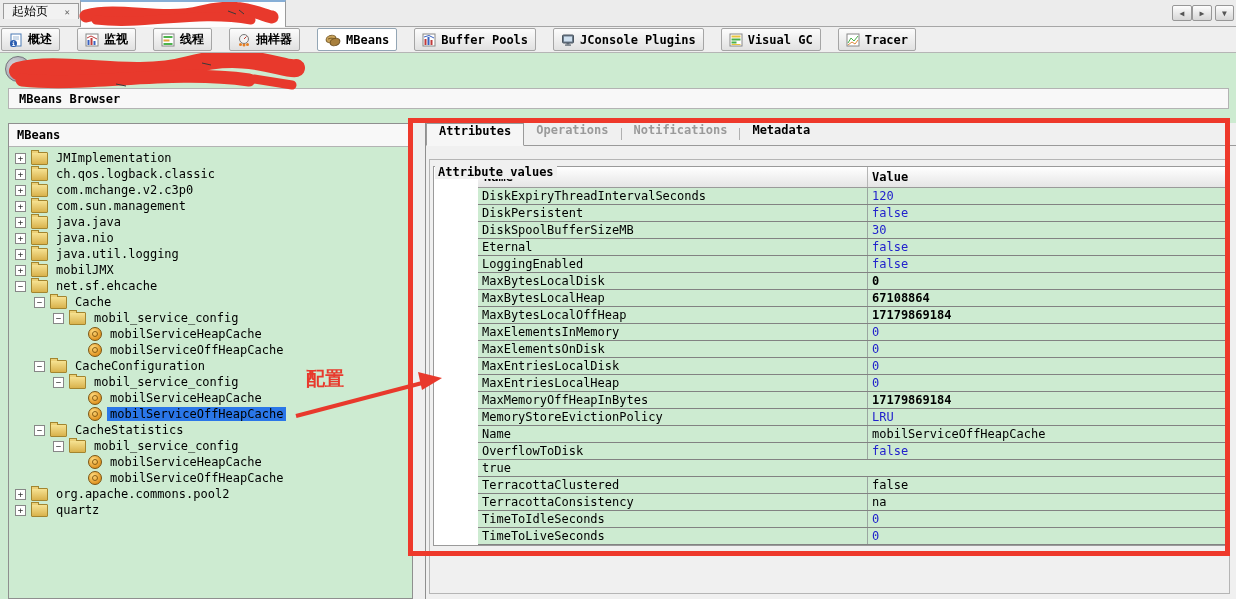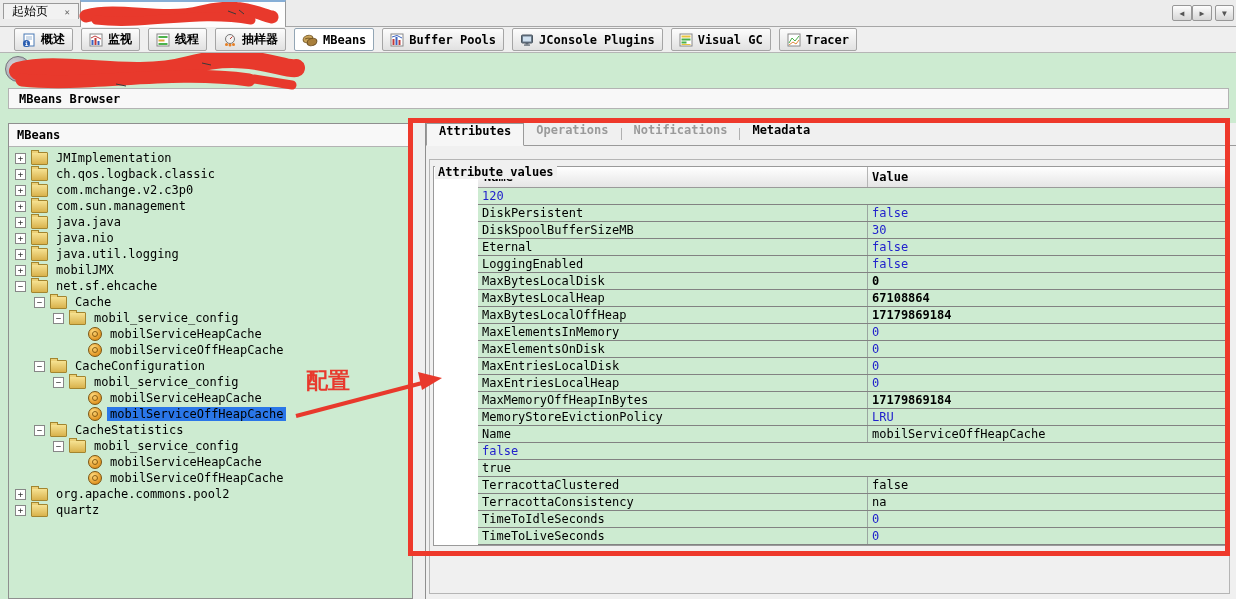--- a/index.html
+++ b/index.html
@@ -9,21 +9,21 @@
     font-size:12px;color:#000;background:#cdebd1;
   }
   
   .doc-tabbar{position:absolute;top:0;left:0;right:0;height:27px;background:#ececec;border-bottom:1px solid #a6a6a6;box-sizing:border-box;}
   .doc-tab{position:absolute;display:flex;align-items:center;gap:6px;padding:0 8px;box-sizing:border-box;border:1px solid #9a9a9a;border-bottom:none;background:#f2f2f2;}
   .doc-tab.start{left:3px;top:3px;height:16px;width:76px;}
   .doc-tab.app{left:80px;top:0;height:27px;width:206px;background:#fdfdfd;border-top:2px solid #86aed6;}
   .close-x{color:#6a6a6a;font-size:9px;margin-left:auto;}
   .navbtn{position:absolute;top:5px;height:16px;background:linear-gradient(#fdfdfd,#d6d6d6);border:1px solid #979797;border-radius:2px;display:flex;align-items:center;justify-content:center;color:#555;font-size:8px;box-sizing:border-box;}
   
-  .view-tabbar{position:absolute;top:27px;left:0;right:0;height:26px;background:#efefef;border-bottom:1px solid #b5b5b5;display:flex;align-items:center;padding-left:14px;gap:8px;box-sizing:border-box;}
+  .view-tabbar{position:absolute;top:27px;left:0;right:0;height:26px;background:#efefef;border-bottom:1px solid #b5b5b5;display:flex;align-items:center;padding-left:1px;gap:17px;box-sizing:border-box;}
   .vtab{display:inline-flex;align-items:center;gap:5px;height:21px;padding:0 7px;background:linear-gradient(#fcfcfc,#e1e1e1);border:1px solid #a5a5a5;border-radius:2px;font-weight:bold;white-space:nowrap;}
   .vtab.selected{background:#ffffff;border-color:#93a6b5;}
   .vtab svg{flex:none;}
   
   .browser-bar{position:absolute;left:8px;top:88px;width:1221px;height:21px;background:#f8f8f8;border:1px solid #b3b3b3;box-sizing:border-box;display:flex;align-items:center;padding-left:10px;font-weight:bold;}
   
   .left-panel{position:absolute;left:8px;top:123px;width:405px;bottom:0;background:#cdebd1;border:1px solid #8f8f8f;box-sizing:border-box;}
   .panel-title{height:22px;background:#f8f8f8;border-bottom:1px solid #b3b3b3;display:flex;align-items:center;padding-left:8px;font-weight:bold;}
   .tree{padding-top:3px;}
   .tree-row{height:16px;display:flex;align-items:center;white-space:nowrap;}
@@ -53,21 +53,21 @@
   .th-value{flex:1;display:flex;align-items:center;padding-left:4px;}
   .trow{display:flex;height:16px;background:#cdebd1;border-bottom:1px solid #828282;}
   .td-name{width:390px;border-right:1px solid #9aa6a0;display:flex;align-items:center;padding-left:4px;box-sizing:border-box;overflow:hidden;}
   .td-value{flex:1;display:flex;align-items:center;padding-left:4px;overflow:hidden;text-align:center;}
   .val-link{color:#2222cc;}
   .val-bold{font-weight:bold;}
   
   .red-rect{position:absolute;left:408px;top:118px;width:822px;height:438px;border:5px solid #ee392b;box-sizing:border-box;z-index:50;pointer-events:none;}
   .scribble{position:absolute;z-index:40;pointer-events:none;}
   .anno-arrow{position:absolute;left:290px;top:362px;z-index:51;pointer-events:none;}
-  .anno-label{position:absolute;left:306px;top:366px;color:#e8392c;font-size:22px;font-weight:bold;z-index:51;font-family:"DejaVu Sans",sans-serif;}
+  .anno-label{position:absolute;left:306px;top:366px;color:#e8392c;font-size:19px;font-weight:bold;z-index:51;font-family:"DejaVu Sans",sans-serif;}
   .gray-circle{position:absolute;left:5px;top:56px;width:24px;height:24px;border-radius:50%;background:radial-gradient(circle at 35% 35%,#d6d6db,#8f8f98);border:1px solid #73737c;z-index:39;}
   .jmx-icon{display:flex;flex-direction:column;align-items:center;line-height:1;}
   .jmx-icon .flame{width:11px;height:9px;background:radial-gradient(circle at 50% 70%,#ffb347,#e65c0f);border-radius:50% 50% 40% 40%;}
   .jmx-icon .jmx-txt{font-size:5px;color:#333;font-weight:bold;}
 </style>
 </head>
 <body>
 
 <div class="doc-tabbar">
   <div class="doc-tab start">
@@ -330,20 +330,21 @@
   </div>
   <div class="group-label">Attribute values</div>
   <div class="group-box">
     <div class="attr-table">
       <div class="thead">
         <div class="th-name">Name</div>
         <div class="th-value">Value</div>
       </div>
       <div id="attr-rows">
           <div class="trow">
+            <div class="td-name">DiskExpiryThreadIntervalSeconds</div>
             <div class="td-value val-link">120</div>
           </div>
           <div class="trow">
             <div class="td-name">DiskPersistent</div>
             <div class="td-value val-link">false</div>
           </div>
           <div class="trow">
             <div class="td-name">DiskSpoolBufferSizeMB</div>
             <div class="td-value val-link">30</div>
           </div>
@@ -389,20 +390,21 @@
           </div>
           <div class="trow">
             <div class="td-name">MemoryStoreEvictionPolicy</div>
             <div class="td-value val-link">LRU</div>
           </div>
           <div class="trow">
             <div class="td-name">Name</div>
             <div class="td-value ">mobilServiceOffHeapCache</div>
           </div>
           <div class="trow">
+            <div class="td-name">OverflowToDisk</div>
             <div class="td-value val-link">false</div>
           </div>
           <div class="trow">
             <div class="td-value ">true</div>
           </div>
           <div class="trow">
             <div class="td-name">TerracottaClustered</div>
             <div class="td-value ">false</div>
           </div>
           <div class="trow">

